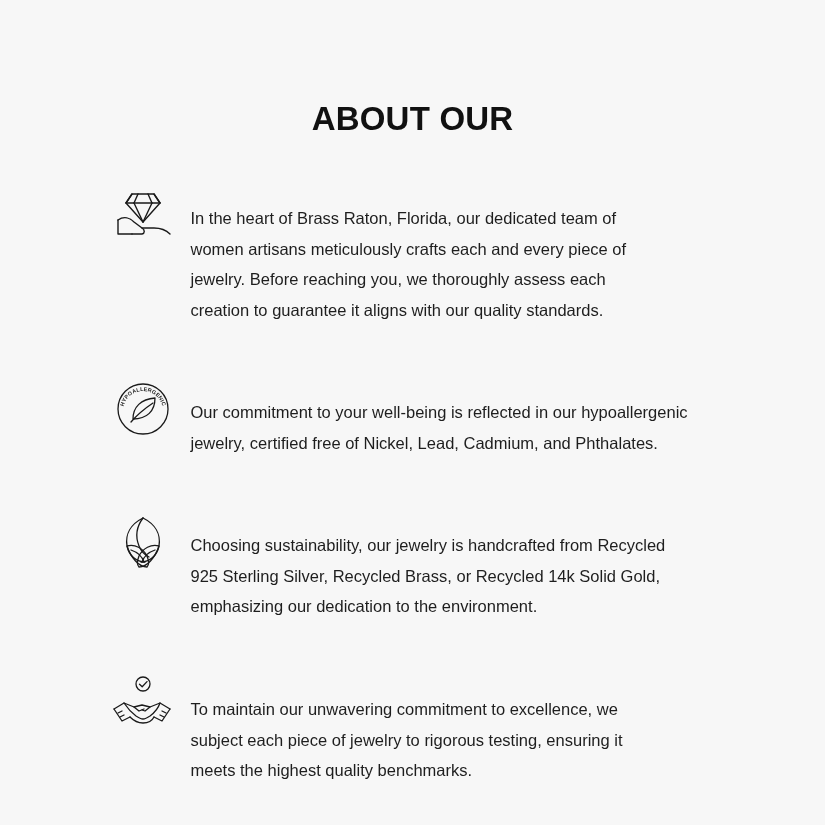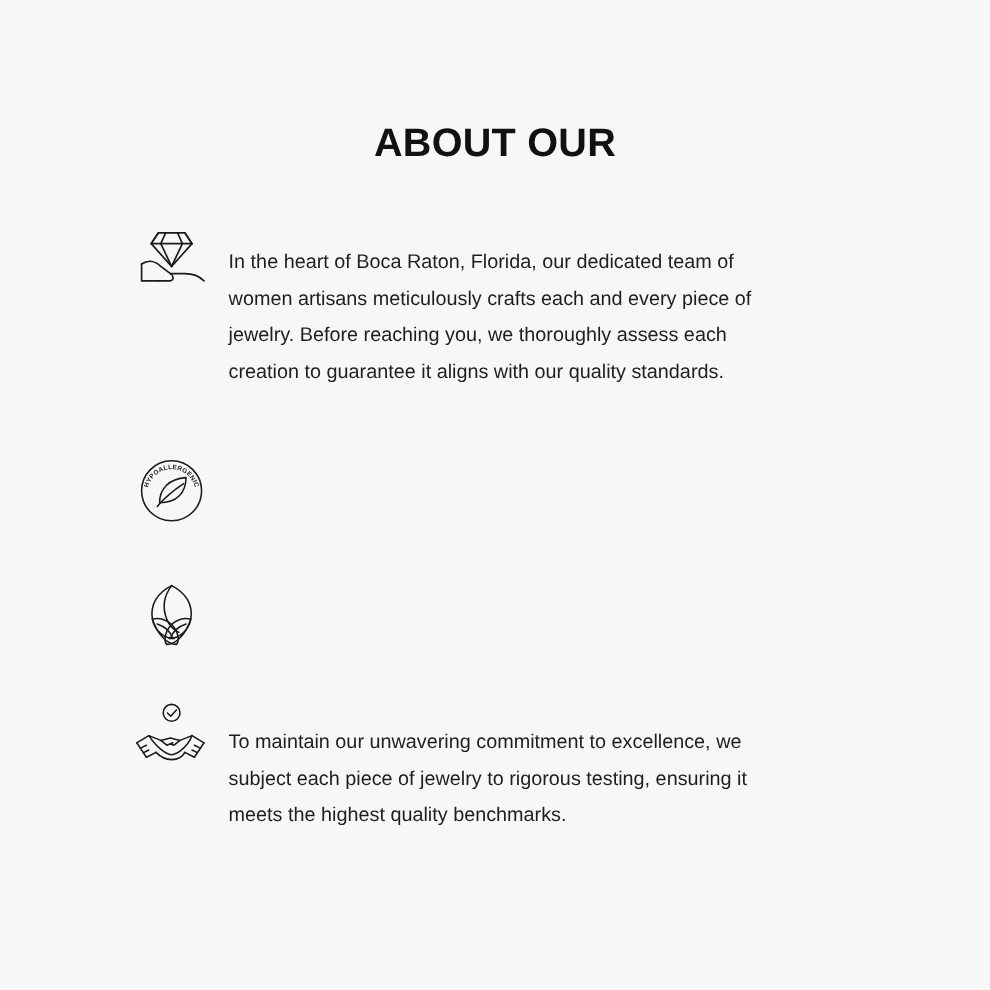--- a/index.html
+++ b/index.html
@@ -98,49 +98,51 @@
           <line x1="16" y1="21" x2="50" y2="21"></line>
           <line x1="28" y1="12" x2="24" y2="21"></line>
           <line x1="38" y1="12" x2="42" y2="21"></line>
           <line x1="24" y1="21" x2="33" y2="40"></line>
           <line x1="42" y1="21" x2="33" y2="40"></line>
           <path d="M8 38 C14 34, 20 36, 24 40 L32 46 C35 48, 35 51, 32 52 L22 52"></path>
           <path d="M32 46 L44 46 C50 46, 56 48, 60 52"></path>
           <path d="M8 38 L8 52 L22 52"></path>
         </svg>
       </span>
-      <p class="text">In the heart of Boca Raton, Florida, our dedicated team of women artisans meticulously crafts each and every piece of jewelry. Before reaching you, we thoroughly assess each creation to guarantee it aligns with our quality standards.</p>
+      <p class="text">In the heart of Brass Raton, Florida, our dedicated team of women artisans meticulously crafts each and every piece of jewelry. Before reaching you, we thoroughly assess each creation to guarantee it aligns with our quality standards.</p>
     </div>
 
     <div class="feature f2">
       <span class="icon">
         <svg width="64" height="64" viewBox="0 0 64 64" fill="none" stroke="#1a1a1a" stroke-width="1.3" stroke-linecap="round" stroke-linejoin="round">
           <circle cx="32" cy="32" r="25"></circle>
           <path d="M22 42 C22 30, 30 22, 44 21 C44 34, 36 42, 22 42 Z"></path>
           <path d="M20 45 C26 38, 33 32, 42 26"></path>
           <path id="hypoArc" d="M12 34 A20 20 0 0 1 52 34" fill="none" stroke="none"></path>
           <text class="hypo-label" fill="#1a1a1a" stroke="none" font-family="Liberation Sans, sans-serif">
             <textPath href="#hypoArc" startOffset="50%" text-anchor="middle">HYPOALLERGENIC</textPath>
           </text>
         </svg>
       </span>
+      <p class="text">Our commitment to your well-being is reflected in our hypoallergenic jewelry, certified free of Nickel, Lead, Cadmium, and Phthalates.</p>
     </div>
 
     <div class="feature f3">
       <span class="icon">
         <svg width="64" height="64" viewBox="0 0 64 64" fill="none" stroke="#1a1a1a" stroke-width="1.3" stroke-linecap="round" stroke-linejoin="round">
           <path d="M32 8 C20 14, 14 24, 16 36 C18 46, 26 52, 34 52"></path>
           <path d="M32 8 C44 14, 50 24, 48 36 C46 46, 38 52, 30 52"></path>
           <path d="M16 36 C24 34, 32 38, 36 46 C38 51, 38 55, 36 57 C28 57, 20 48, 16 36 Z"></path>
           <path d="M48 36 C40 34, 32 38, 28 46 C26 51, 26 55, 28 57 C36 57, 44 48, 48 36 Z"></path>
           <path d="M32 8 C26 16, 24 26, 28 36 C30 41, 34 45, 38 47"></path>
           <path d="M20 40 C26 42, 31 46, 33 52"></path>
           <path d="M44 40 C38 42, 33 46, 31 52"></path>
         </svg>
       </span>
+      <p class="text">Choosing sustainability, our jewelry is handcrafted from Recycled 925 Sterling Silver, Recycled Brass, or Recycled 14k Solid Gold, emphasizing our dedication to the environment.</p>
     </div>
 
     <div class="feature f4">
       <span class="icon">
         <svg width="70" height="64" viewBox="0 0 70 64" fill="none" stroke="#1a1a1a" stroke-width="1.3" stroke-linecap="round" stroke-linejoin="round">
           <circle cx="35" cy="11" r="7"></circle>
           <path d="M31.5 11.2 L34.2 13.8 L39 8.6"></path>
           <path d="M6 36 L16 30 L26 34 L34 32 L42 34 L52 30 L62 36"></path>
           <path d="M16 30 C20 36, 24 40, 28 43 C31 45, 33 46, 35 46 C37 46, 39 45, 42 43 C46 40, 50 36, 52 30"></path>
           <path d="M6 36 L14 48 L22 44"></path>

